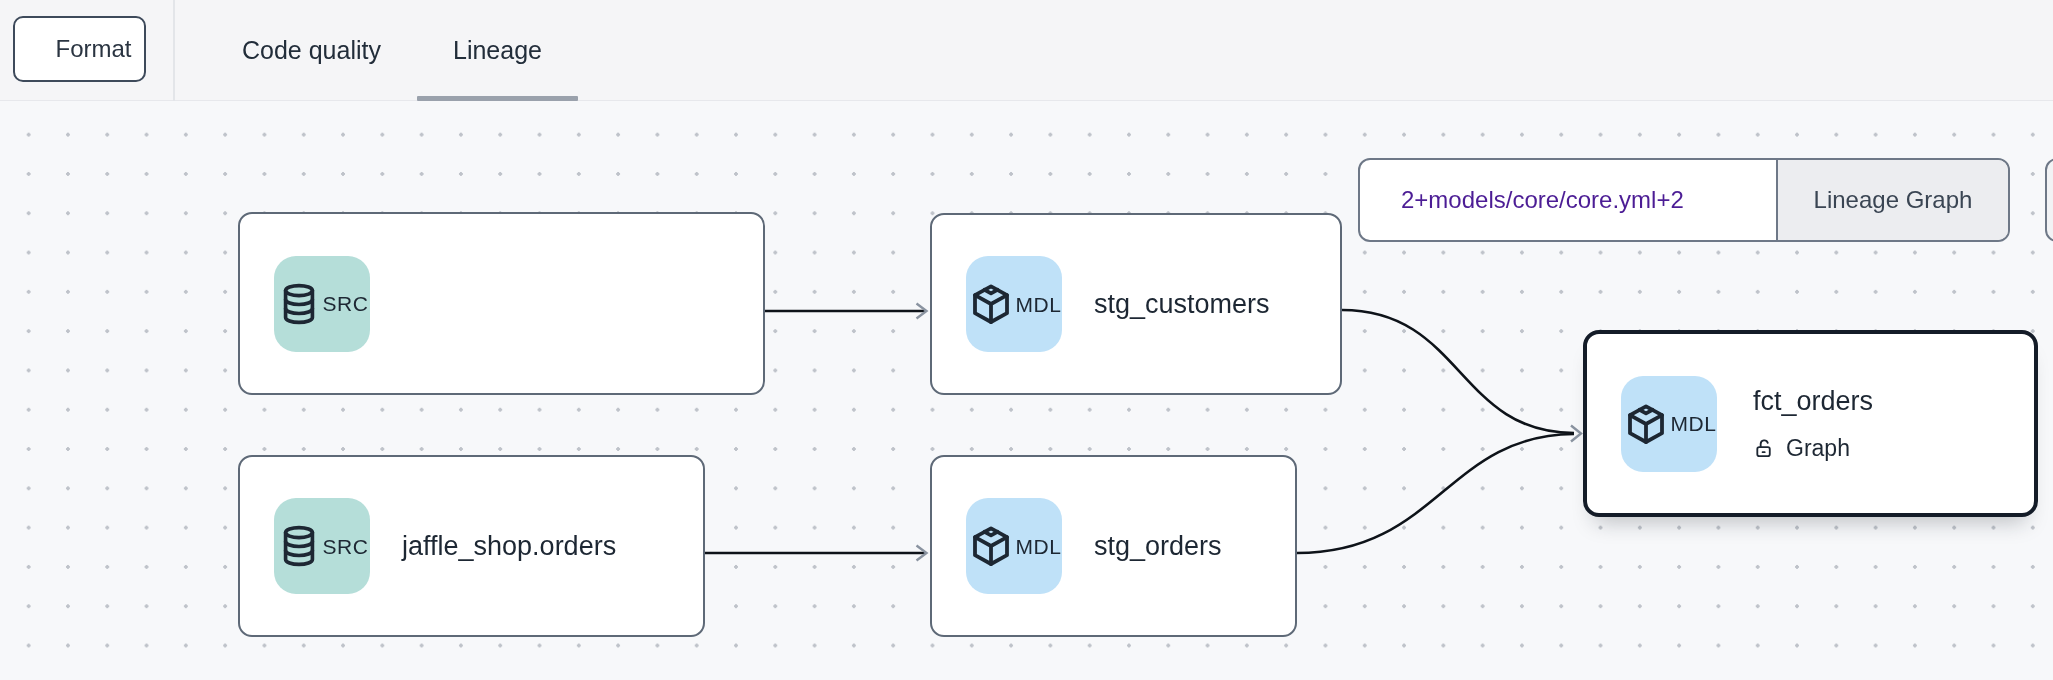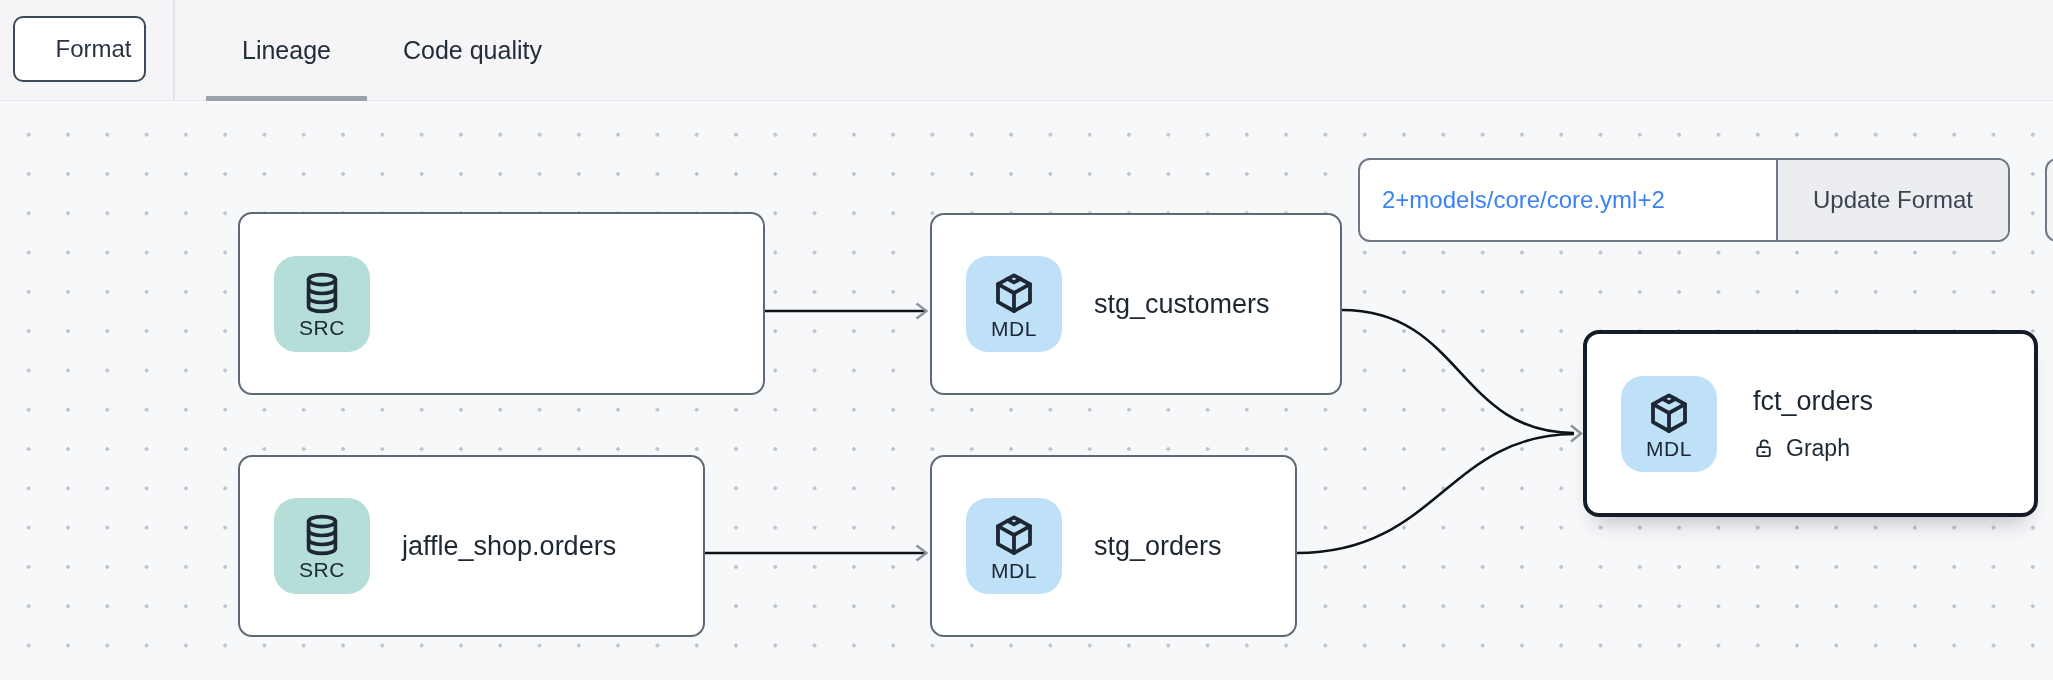--- a/index.html
+++ b/index.html
@@ -29,36 +29,36 @@
 
   .edges { position:absolute; left:0; top:0; width:2053px; height:680px; z-index:1; pointer-events:none; }
 
   
   .node { position:absolute; z-index:2; background:#ffffff; border:2px solid #5e6977;
           border-radius:14px; display:flex; align-items:center; padding-left:34px; gap:32px;
           cursor:pointer; }
   .node.selected { border:4px solid #141c28; border-radius:16px;
           box-shadow:0 16px 22px -12px rgba(20,28,40,.28); }
   .badge { width:96px; height:96px; border-radius:22px; flex:0 0 auto;
-           display:flex; flex-direction:column; align-items:center; justify-content:center; gap:1px; }
+           display:flex; flex-direction:row; align-items:center; justify-content:center; gap:1px; }
   .badge.src { background:#b5ded9; }
   .badge.mdl { background:#bfe1f8; }
   .badge svg { display:block; }
   .badge-type { font-size:21px; font-weight:500; letter-spacing:.5px; color:#1d2733; line-height:1; }
   .node-label { font-size:27px; color:#1d2733; white-space:nowrap; }
   .node-text { display:flex; flex-direction:column; gap:18px; }
   .node-title { font-size:27px; color:#1d2733; white-space:nowrap; }
   .node-access { display:flex; align-items:center; gap:10px; font-size:23px; color:#1d2733; }
 
   
   .selector { position:absolute; left:1358px; top:158px; width:652px; height:84px;
               border:2px solid #6e7887; border-radius:12px; background:#ffffff;
               display:flex; overflow:hidden; z-index:2; }
   .selector-input { flex:1 1 auto; border:none; outline:none; background:transparent;
-              font-family:"Liberation Sans", sans-serif; font-size:24px; color:#3b82f6; padding:0 22px; }
+              font-family:"Liberation Sans", sans-serif; font-size:24px; color:#4c1d95; padding:0 41px; }
   .update-btn { flex:0 0 232px; border:none; border-left:2px solid #6e7887;
               background:rgba(234,236,239,.92); font-family:"Liberation Sans", sans-serif;
               font-size:24px; color:#3a4553; cursor:pointer; }
   .partial-control { position:absolute; left:2045px; top:158px; width:70px; height:84px;
               border:2px solid #6e7887; border-radius:12px; background:#f2f3f5; z-index:2; cursor:pointer; }
 </style>
 </head>
 <body>
 
 <div id="app">
@@ -141,31 +141,31 @@
           <path d="M8 10.5V7.2a3.8 3.8 0 0 1 7.4-1.1"></path>
           <path d="M10 15.8h2.2"></path>
         </svg>
         <span>Graph</span>
       </div>
     </div>
   </div>
 
   <div class="selector">
     <input class="selector-input" type="text" value="2+models/core/core.yml+2" style="">
-    <button class="update-btn">Update Format</button>
+    <button class="update-btn">Lineage Graph</button>
   </div>
   <div class="partial-control"></div>
 
   <div class="header">
     <button class="format-btn">Format</button>
     <div class="header-divider"></div>
     <div class="tabs">
+      <div class="tab">
+        <span>Code quality</span>
+      </div>
       <div class="tab active">
         <span>Lineage</span>
         <span class="tab-underline"></span>
-      </div>
-      <div class="tab">
-        <span>Code quality</span>
       </div>
     </div>
   </div>
 
 </div>
 
 </body></html>

